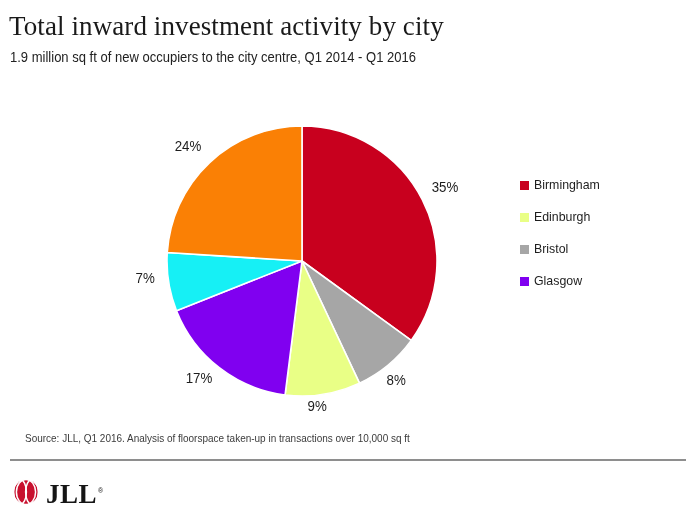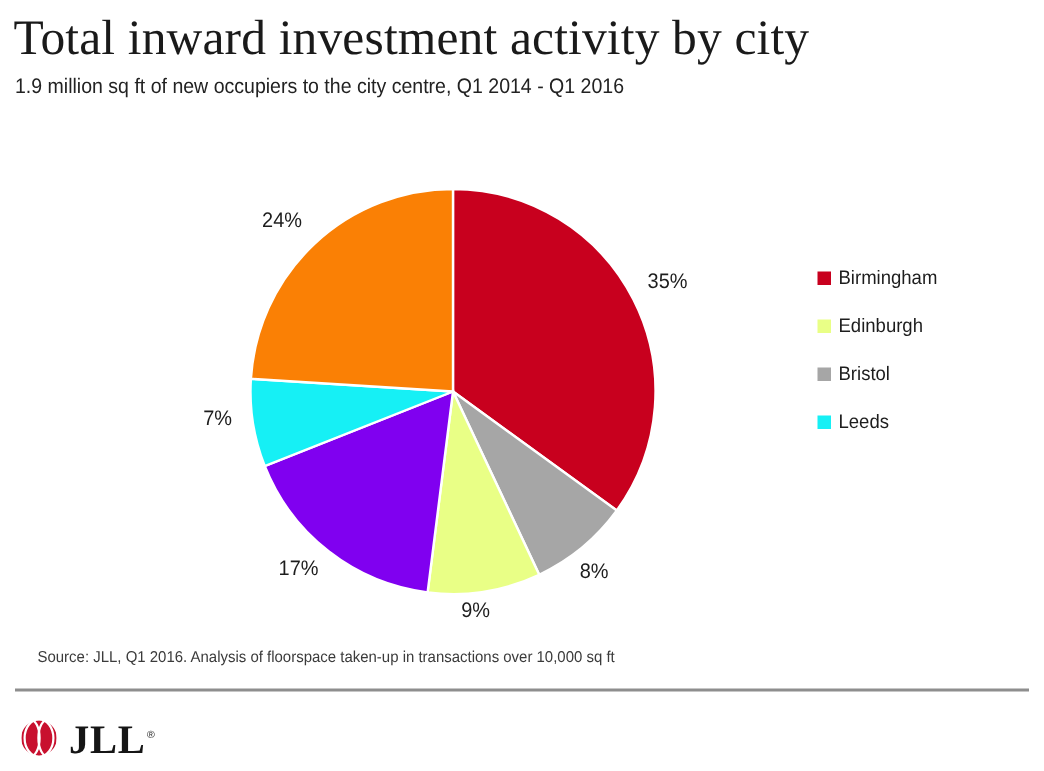--- a/index.html
+++ b/index.html
@@ -22,21 +22,21 @@
     height: 514px;
     background: #ffffff;
   }
 
   
   .title {
     position: absolute;
     left: 9px;
     top: 10px;
     font-family: "Liberation Serif", "DejaVu Serif", serif;
-    font-size: 33px;
+    font-size: 27px;
     line-height: 32px;
     color: #1a1a1a;
     letter-spacing: 0.1px;
     white-space: nowrap;
   }
   .subtitle {
     position: absolute;
     left: 10px;
     top: 48px;
     font-family: "Liberation Sans", sans-serif;
@@ -66,21 +66,21 @@
     font-family: "Liberation Sans", sans-serif;
     font-size: 14px;
     color: #1d1d1d;
     white-space: nowrap;
     transform: scaleX(0.95);
   }
 
   
   .legend {
     position: absolute;
-    left: 545px;
+    left: 520px;
     top: 178px;
     width: 150px;
     text-align: right;
   }
   .legend-item {
     position: relative;
     height: 32px;
     display: flex;
     align-items: flex-start;
   }
@@ -189,22 +189,22 @@
       </div>
       <div class="legend-item">
         <span class="legend-swatch" style="background: rgb(233, 255, 134);"></span>
         <span class="legend-label">Edinburgh</span>
       </div>
       <div class="legend-item">
         <span class="legend-swatch" style="background: rgb(166, 166, 166);"></span>
         <span class="legend-label">Bristol</span>
       </div>
       <div class="legend-item">
-        <span class="legend-swatch" style="background: rgb(22, 240, 245);"></span>
-        <span class="legend-label">Leeds</span>
+        <span class="legend-swatch" style="background: rgb(128, 0, 240);"></span>
+        <span class="legend-label">Glasgow</span>
       </div>
     </div>
 
   <div class="source-note">Source: JLL, Q1 2016. Analysis of floorspace taken-up in transactions over 10,000 sq ft</div>
   <div class="divider"></div>
 
   <div class="logo">
     <svg class="logo-mark" width="30" height="26" viewBox="0 0 30 26">
       <g id="logo-rings">
           <circle cx="14" cy="13" r="12.5" fill="#C8102E"></circle>

